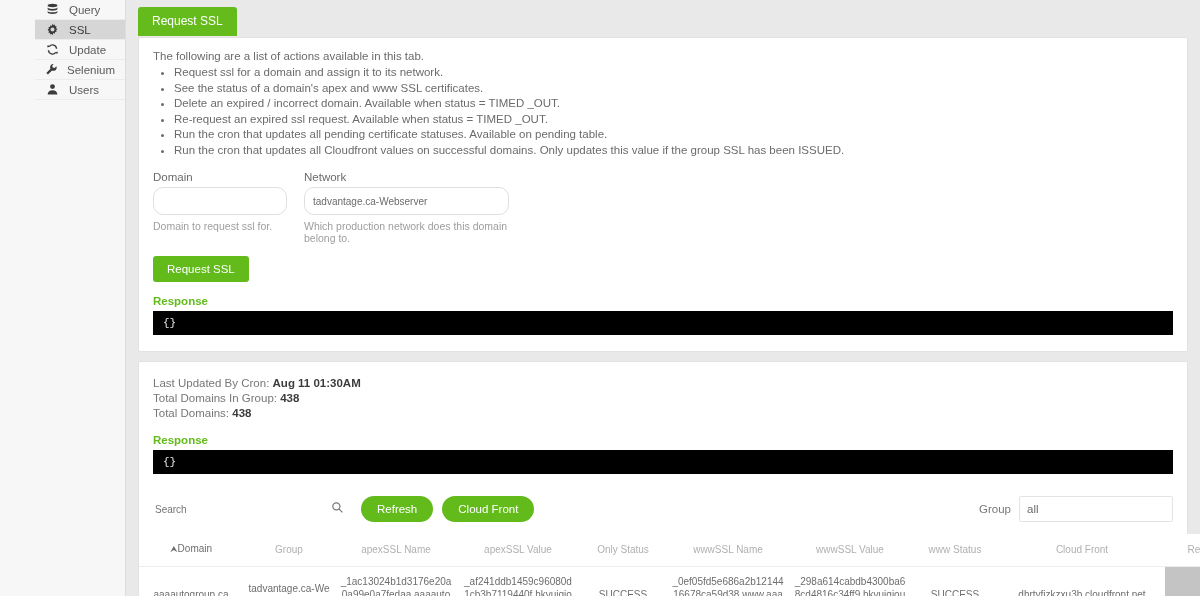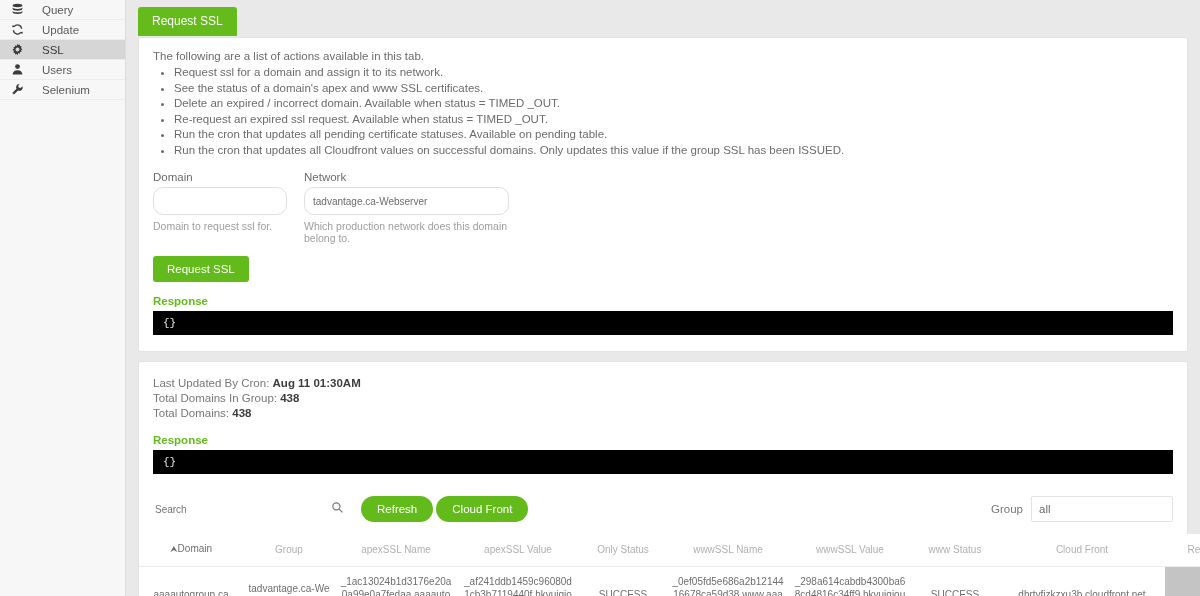--- a/index.html
+++ b/index.html
@@ -16,26 +16,27 @@
   
   .sidebar {
     width: 126px; flex: 0 0 126px;
     background: #f7f7f7;
     border-right: 1px solid #dcdcdc;
     height: 596px;
     padding-top: 0;
   }
   .side-item {
     display: flex; align-items: center;
-    gap: 17px;
+    gap: 9px;
     height: 20px;
     padding: 0 10px;
     font-size: 11.5px;
     color: #5a5a5a;
     border-bottom: 1px solid #ececec;
+    margin-left: 35px;
   }
   .side-item.active { background: #d6d6d6; color: #3b3b3b; }
   .side-ico { width: 15px; height: 15px; display: inline-flex; align-items: center; justify-content: center; color: #3c3c3c; }
   .side-ico svg { display: block; }
 
   
   .main {
     flex: 1 1 auto;
     height: 596px;
     background: #e9e9e9;
@@ -122,26 +123,26 @@
     gap: 0;
   }
   .search-wrap { display: flex; align-items: center; width: 200px; }
   .search-input {
     border: none; outline: none;
     font-size: 10px; color: #9a9a9a;
     width: 178px; background: transparent;
     font-family: "Liberation Sans", sans-serif;
   }
   .search-ico { color: #777; }
-  .tb-btns { display: flex; gap: 3px; margin-left: 8px; }
+  .tb-btns { display: flex; gap: 9px; margin-left: 8px; }
   .spacer { flex: 1 1 auto; }
   .group-wrap { display: flex; align-items: center; gap: 8px; }
   .group-label { font-size: 11.5px; color: #777; }
   .group-input {
-    width: 142px; height: 26px;
+    width: 154px; height: 26px;
     border: 1px solid #e3e3e3; border-radius: 2px;
     font-size: 11.5px; color: #6b6b6b; padding: 0 7px;
     font-family: "Liberation Sans", sans-serif; outline: none; background: #fff;
   }
 
   
   table.grid { width: 1136px; border-collapse: collapse; table-layout: fixed; }
   table.grid th {
     font-size: 10px; font-weight: normal; color: #b0b0b0;
     padding: 9px 4px 11px 4px; text-align: center;
@@ -171,56 +172,56 @@
     <div class="side-item">
       <span class="side-ico">
         <svg width="13" height="13" viewBox="0 0 16 16" fill="#3c3c3c">
             <ellipse cx="8" cy="3" rx="6" ry="2.1"></ellipse>
             <path d="M2 5.2v2.1c0 1.16 2.69 2.1 6 2.1s6-.94 6-2.1V5.2c0 1.16-2.69 2.1-6 2.1S2 6.36 2 5.2z"></path>
             <path d="M2 9.4v2.1c0 1.16 2.69 2.1 6 2.1s6-.94 6-2.1V9.4c0 1.16-2.69 2.1-6 2.1s-6-.94-6-2.1z"></path>
           </svg>
       </span>
       <span>Query</span>
     </div>
+    <div class="side-item active">
+      <span class="side-ico">
+        <svg width="13" height="13" viewBox="0 0 16 16" fill="#3c3c3c">
+            <path d="M8 1l1 1.6 1.8-.7.4 1.9 1.9.4-.7 1.8L14 8l-1.6 1 .7 1.8-1.9.4-.4 1.9-1.8-.7L8 15l-1-1.6-1.8.7-.4-1.9-1.9-.4.7-1.8L2 8l1.6-1-.7-1.8 1.9-.4.4-1.9 1.8.7z"></path>
+            <circle cx="8" cy="8" r="2.4" fill="#d6d6d6"></circle>
+          </svg>
+      </span>
+      <span>SSL</span>
+    </div>
     <div class="side-item">
       <span class="side-ico">
         <svg width="13" height="13" viewBox="0 0 16 16" fill="none" stroke="#3c3c3c" stroke-width="1.7">
             <path d="M13 7A5 5 0 0 0 4 4.4"></path>
             <path d="M3 9a5 5 0 0 0 9 2.6"></path>
             <path fill="#3c3c3c" stroke="none" d="M2.4 2.2l2.2 2.6-3.3.3z"></path>
             <path fill="#3c3c3c" stroke="none" d="M13.6 13.8l-2.2-2.6 3.3-.3z"></path>
           </svg>
       </span>
       <span>Update</span>
     </div>
-    <div class="side-item active">
+    <div class="side-item">
       <span class="side-ico">
         <svg width="13" height="13" viewBox="0 0 16 16" fill="#3c3c3c">
-            <path d="M8 1l1 1.6 1.8-.7.4 1.9 1.9.4-.7 1.8L14 8l-1.6 1 .7 1.8-1.9.4-.4 1.9-1.8-.7L8 15l-1-1.6-1.8.7-.4-1.9-1.9-.4.7-1.8L2 8l1.6-1-.7-1.8 1.9-.4.4-1.9 1.8.7z"></path>
-            <circle cx="8" cy="8" r="2.4" fill="#d6d6d6"></circle>
-          </svg>
-      </span>
-      <span>SSL</span>
+            <path d="M10.6 1.3a4 4 0 0 0-3.9 5.9L1.6 12.3l2 2 5.1-5.1a4 4 0 0 0 5.4-5.2L11.8 6 9.4 5.5 9 3.1z"></path>
+          </svg>
+      </span>
+      <span>Selenium</span>
     </div>
     <div class="side-item">
       <span class="side-ico">
         <svg width="13" height="13" viewBox="0 0 16 16" fill="#3c3c3c">
             <circle cx="8" cy="4.4" r="3"></circle>
             <path d="M2 14c0-3.3 2.7-5.2 6-5.2s6 1.9 6 5.2z"></path>
           </svg>
       </span>
       <span>Users</span>
-    </div>
-    <div class="side-item">
-      <span class="side-ico">
-        <svg width="13" height="13" viewBox="0 0 16 16" fill="#3c3c3c">
-            <path d="M10.6 1.3a4 4 0 0 0-3.9 5.9L1.6 12.3l2 2 5.1-5.1a4 4 0 0 0 5.4-5.2L11.8 6 9.4 5.5 9 3.1z"></path>
-          </svg>
-      </span>
-      <span>Selenium</span>
     </div>
   </div>
 
   <div class="main">
 
     <div class="tabs">
       <div class="tab active">Request SSL</div>
     </div>
 
     <div class="card top">

